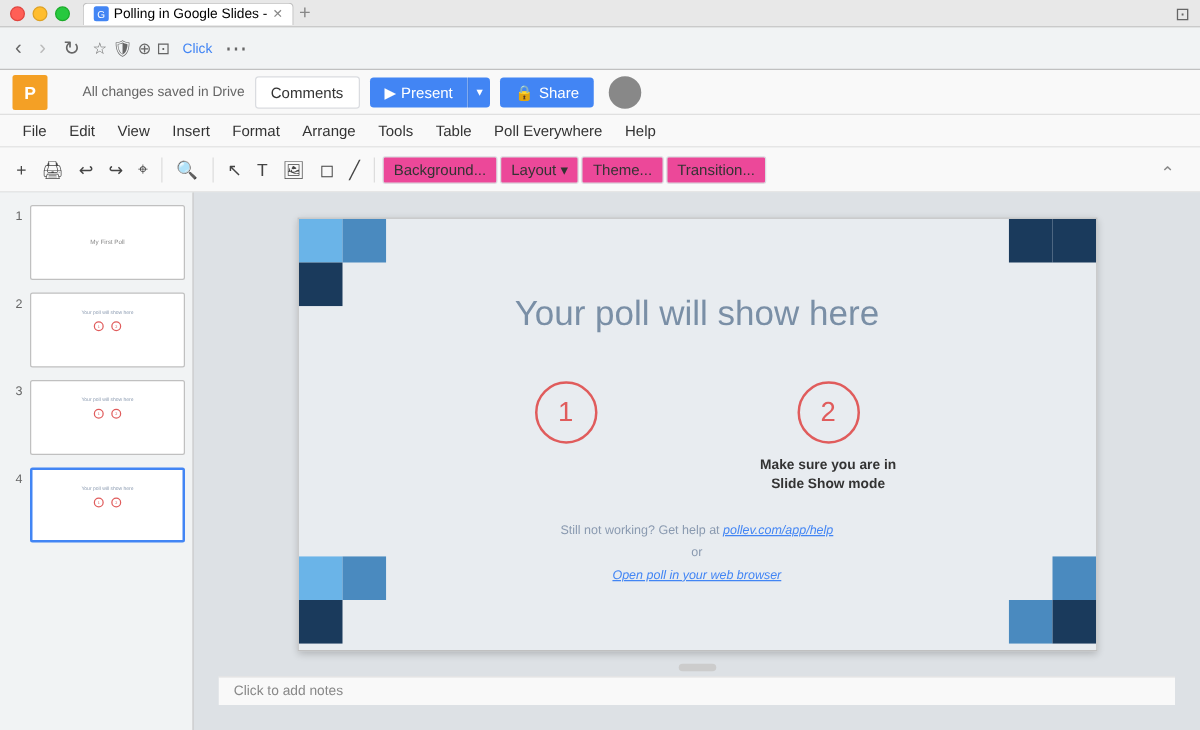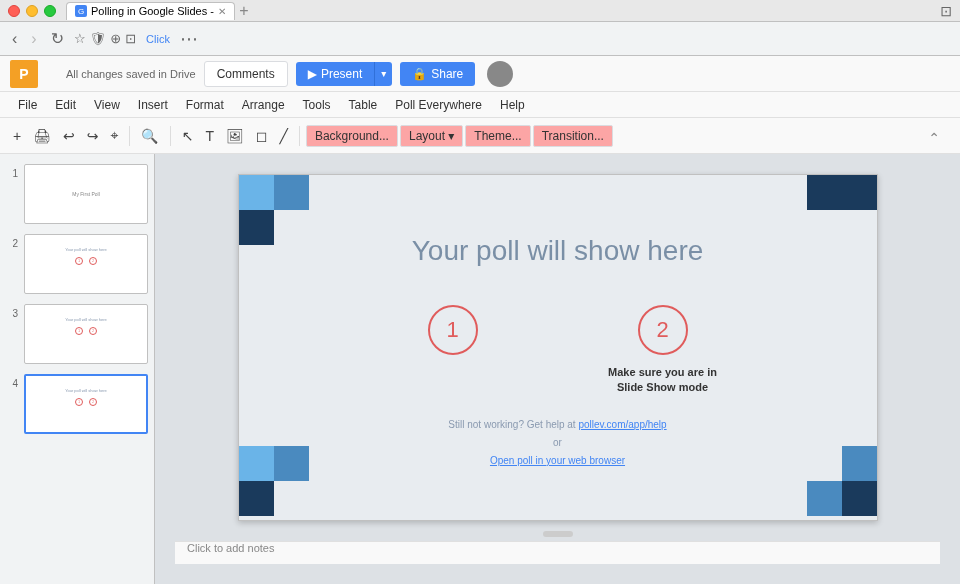--- a/index.html
+++ b/index.html
@@ -162,21 +162,21 @@
       align-items: center;
     }
     .tool-separator { width: 1px; height: 20px; background: #ddd; margin: 0 4px; }
     .tool-btn-label {
       font-size: 12px;
       color: #333;
       padding: 3px 8px;
       cursor: pointer;
       border-radius: 2px;
       border: 1px solid #dadce0;
-      background: #fca5a5;
+      background: #ec4899;
       display: flex;
       align-items: center;
       gap: 2px;
     }
 
     
     .main-area {
       display: flex;
       height: calc(584px - 22px - 34px - 36px - 26px - 36px);
       background: #dde1e5;
@@ -307,29 +307,31 @@
       transform: translateX(-50%);
       text-align: center;
       font-size: 10px;
       color: #8a9ab0;
       line-height: 1.8;
       white-space: nowrap;
     }
     .help-link {
       color: #4285f4;
       text-decoration: underline;
+      font-style: italic;
     }
 
     
     .notes-bar {
       width: 100%;
       height: 24px;
       background: #f9f9f9;
       border-top: 1px solid #e0e0e0;
       display: flex;
+      align-items: center;
       padding: 0 12px;
       font-size: 11px;
       color: #888;
     }
 
     
     .thumb-img { position: relative; width: 100%; height: 100%; overflow: hidden; }
     .thumb-poll-text { position: absolute; top: 12px; left: 50%; transform: translateX(-50%); font-size: 4px; color: #8a9ab0; white-space: nowrap; }
     .thumb-steps { position: absolute; top: 22px; left: 50%; transform: translateX(-50%); display: flex; gap: 6px; }
     .thumb-circle { width: 8px; height: 8px; border-radius: 50%; border: 1px solid #e05c5c; display: flex; align-items: center; justify-content: center; font-size: 3px; color: #e05c5c; }

